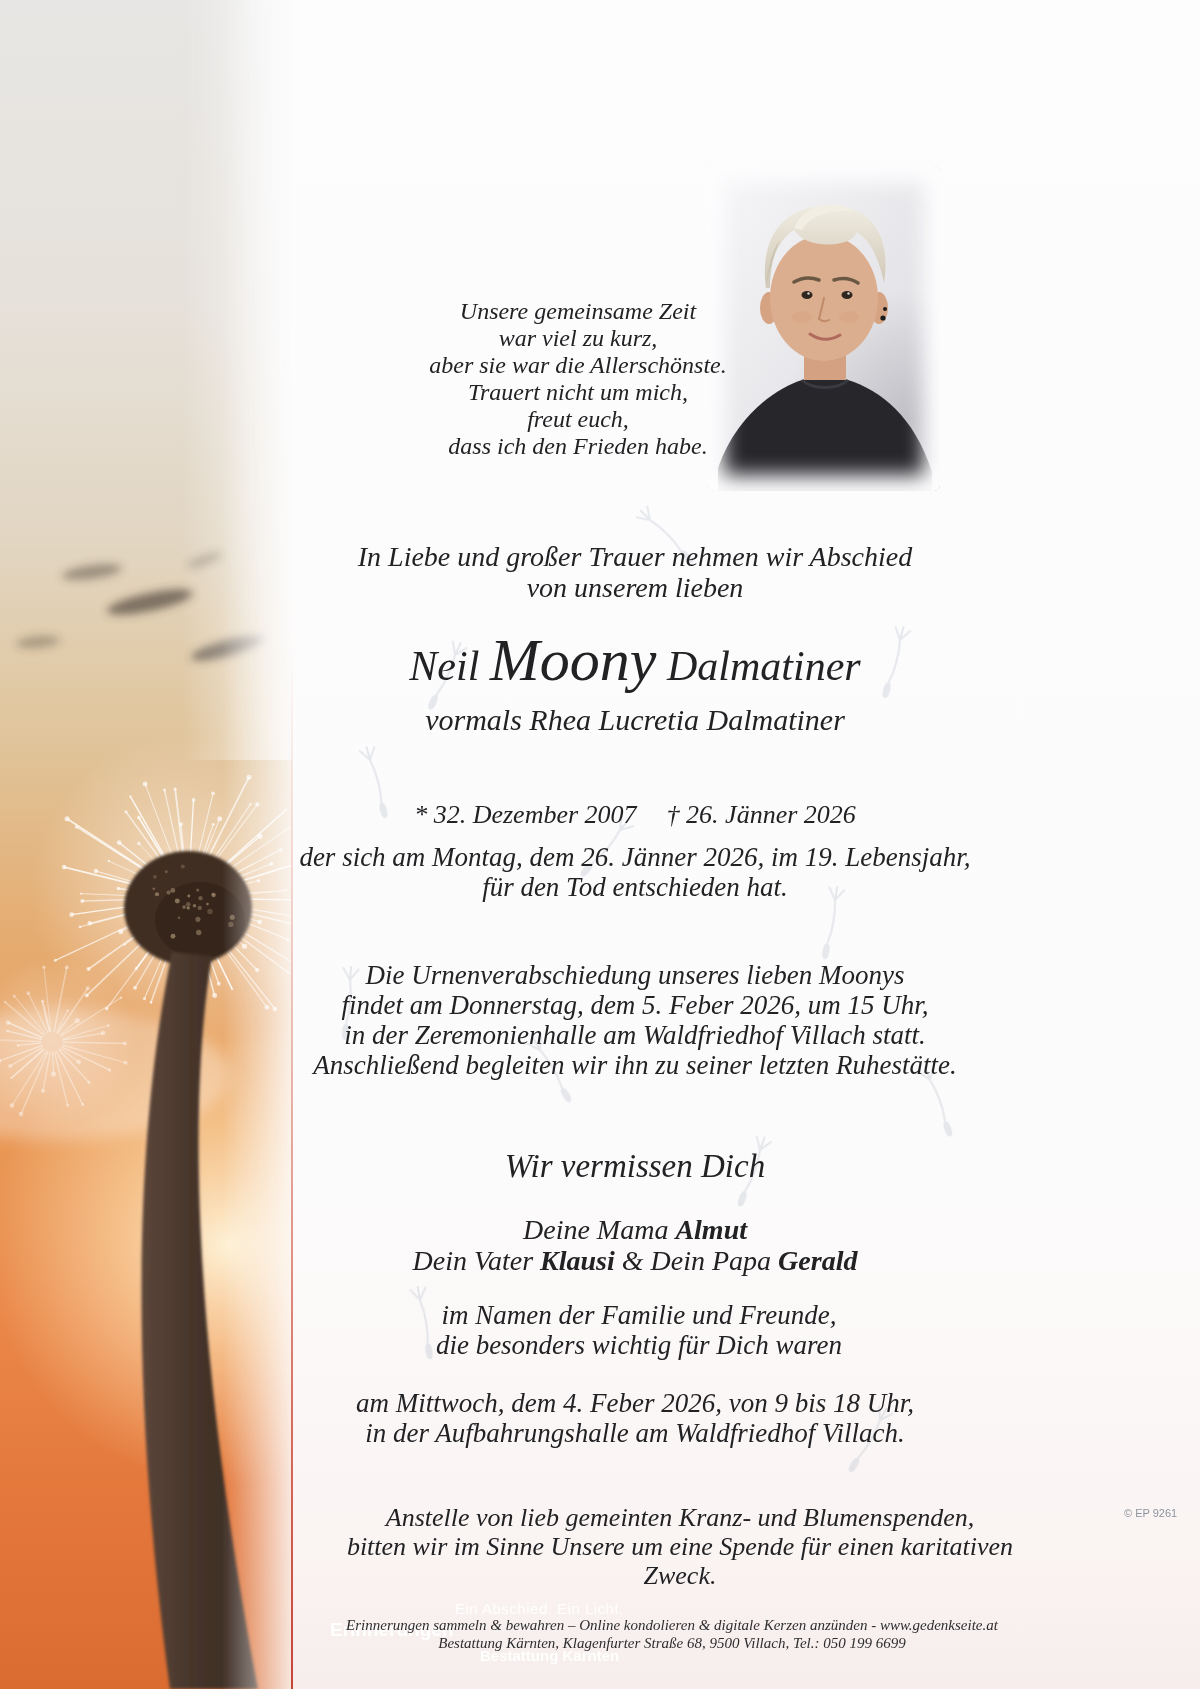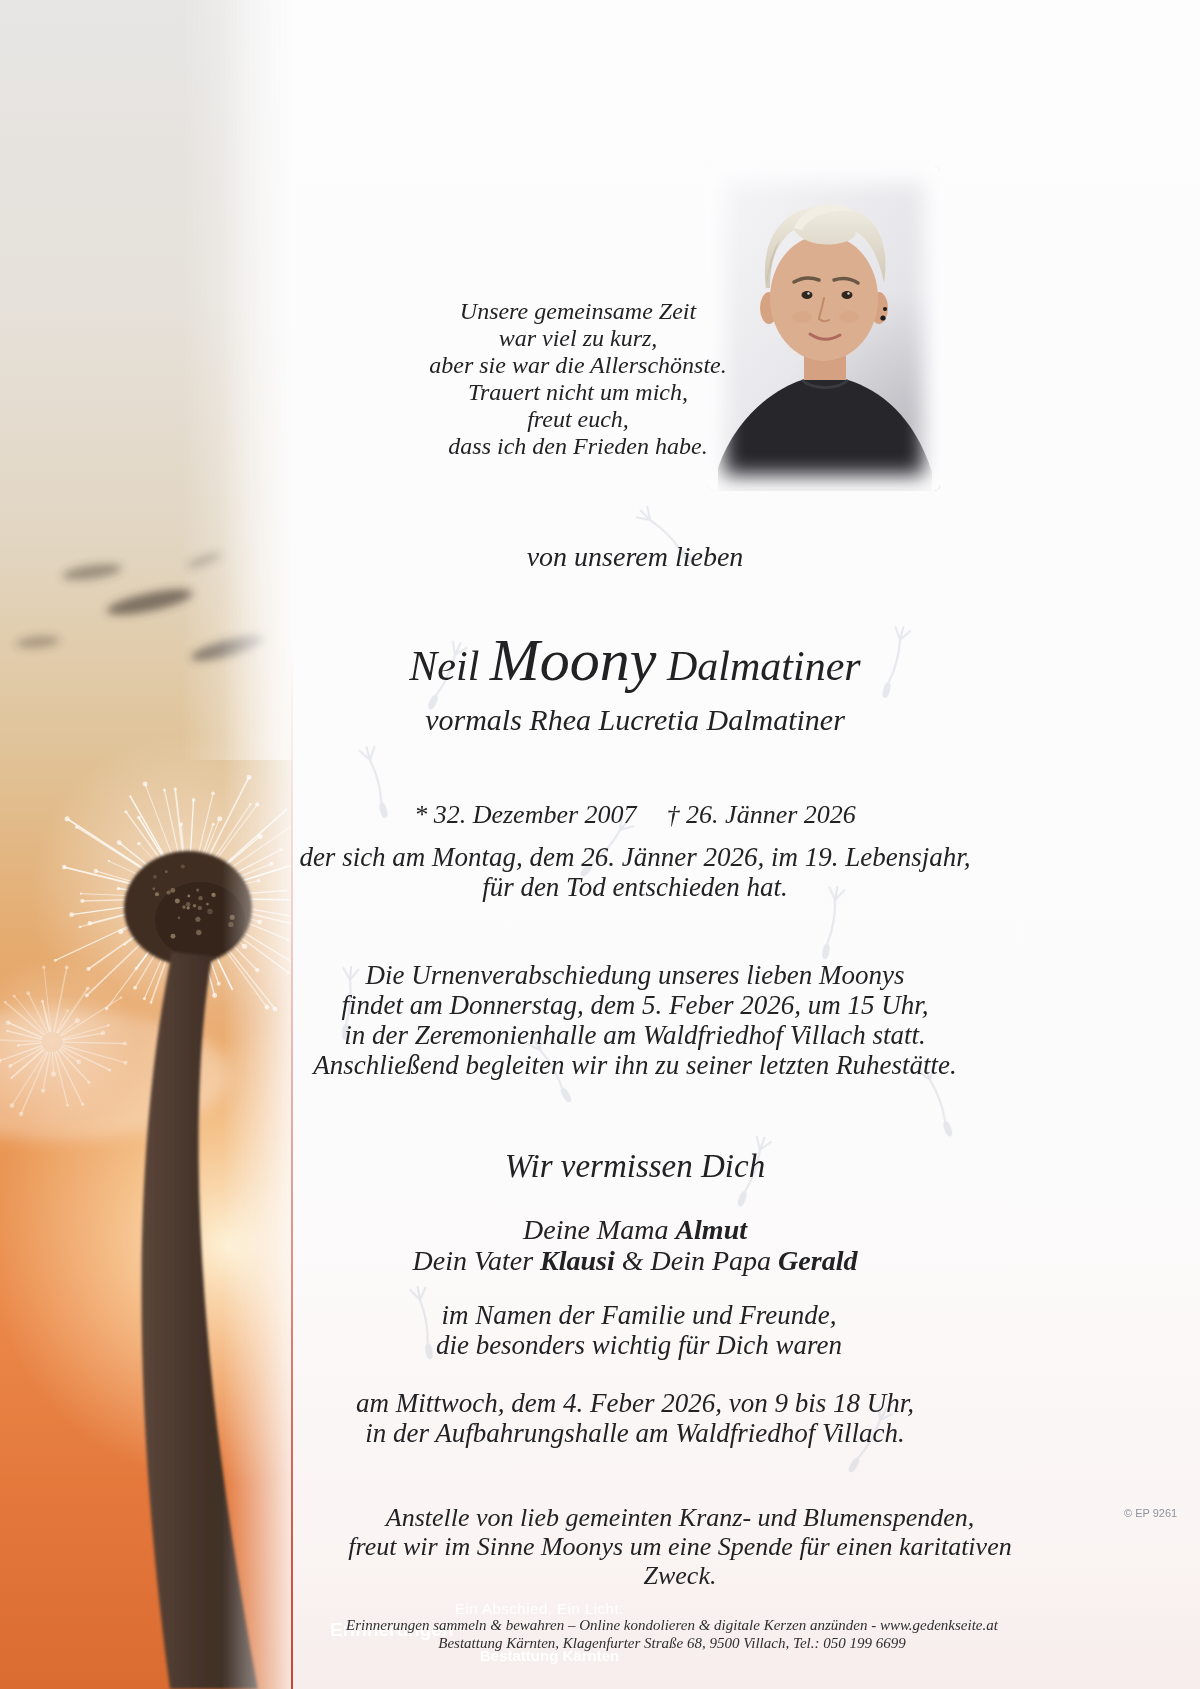--- a/index.html
+++ b/index.html
@@ -462,20 +462,21 @@
   <div class="tb quote">
     <div>Unsere gemeinsame Zeit</div>
     <div>war viel zu kurz,</div>
     <div>aber sie war die Allerschönste.</div>
     <div>Trauert nicht um mich,</div>
     <div>freut euch,</div>
     <div>dass ich den Frieden habe.</div>
   </div>
 
   <div class="tb intro">
+    <div>In Liebe und großer Trauer nehmen wir Abschied</div>
     <div>von unserem lieben</div>
   </div>
 
   <div class="tb name-line">
     <span>Neil </span><span class="big">Moony</span><span> Dalmatiner</span>
   </div>
   <div class="tb former">vormals Rhea Lucretia Dalmatiner</div>
 
   <div class="tb dates">
     <span>* 32. Dezember 2007</span><span class="gap"></span><span>† 26. Jänner 2026</span>
@@ -509,21 +510,21 @@
     <div>die besonders wichtig für Dich waren</div>
   </div>
 
   <div class="tb para3">
     <div>am Mittwoch, dem 4. Feber 2026, von 9 bis 18 Uhr,</div>
     <div>in der Aufbahrungshalle am Waldfriedhof Villach.</div>
   </div>
 
   <div class="tb para4">
     <div>Anstelle von lieb gemeinten Kranz- und Blumenspenden,</div>
-    <div>freut wir im Sinne Moonys um eine Spende für einen karitativen Zweck.</div>
+    <div>bitten wir im Sinne Unsere um eine Spende für einen karitativen Zweck.</div>
   </div>
 
   <div class="wm wm-1">Ein Abschied. Ein Licht.</div>
   <div class="wm wm-2">Erinnerungen</div>
   <div class="wm wm-3">Bestattung Kärnten</div>
 
   <div class="tb footer">
     <div>Erinnerungen sammeln &amp; bewahren – Online kondolieren &amp; digitale Kerzen anzünden - www.gedenkseite.at</div>
     <div>Bestattung Kärnten, Klagenfurter Straße 68, 9500 Villach, Tel.: 050 199 6699</div>
   </div>

